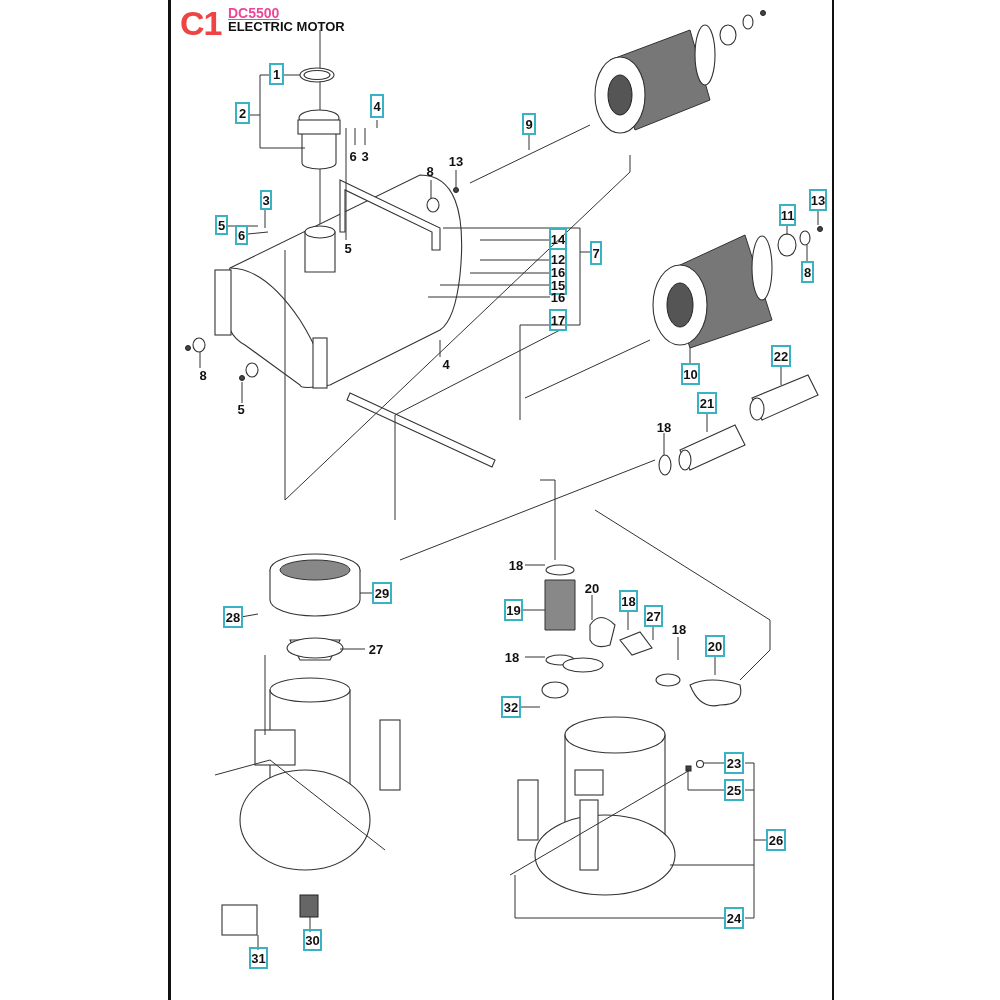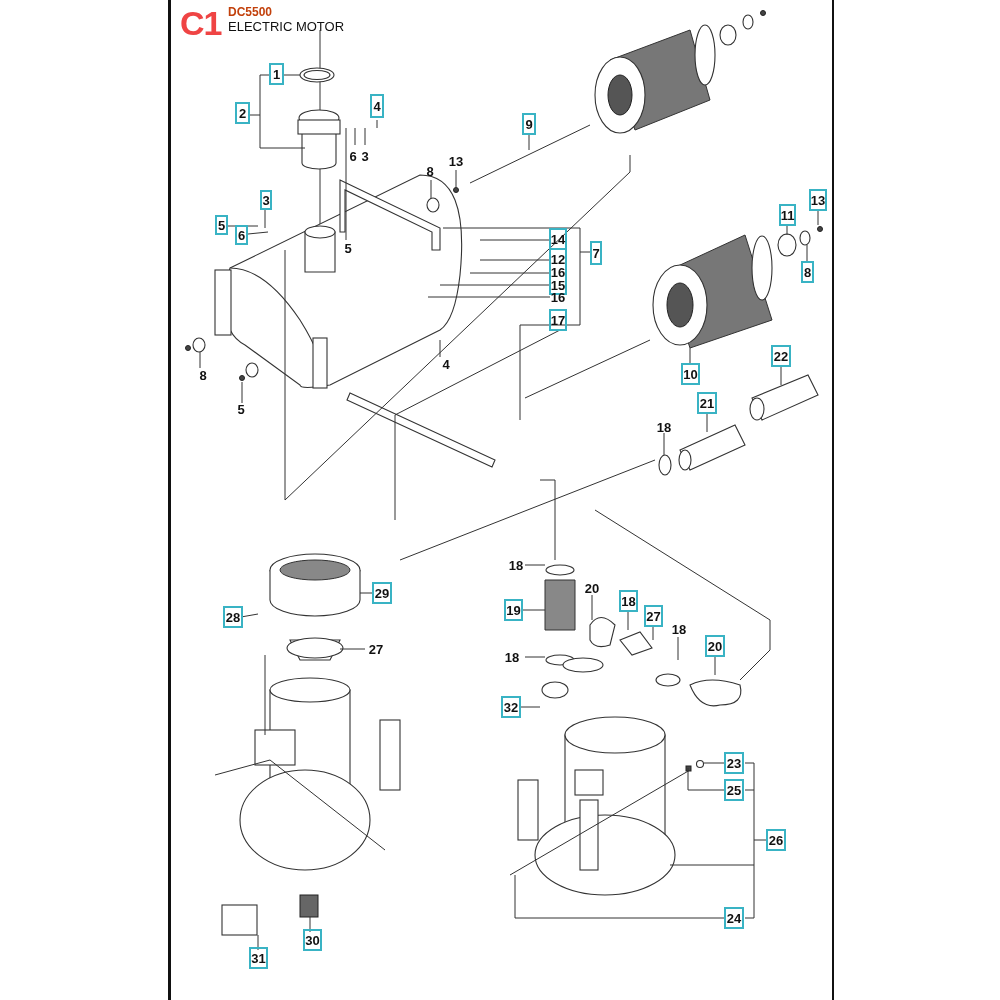--- a/index.html
+++ b/index.html
@@ -1,21 +1,21 @@
 <!DOCTYPE html>
 <html><head>
 <meta charset="utf-8">
 <style>
   html, body { margin: 0; padding: 0; background: #ffffff; }
   body { width: 1000px; height: 1000px; position: relative; overflow: hidden; font-family: "Liberation Sans", sans-serif; }
   .frame-line { position: absolute; left: 168px; top: 0; width: 3px; height: 1000px; background: #111; }
   .frame-right { position: absolute; left: 832px; top: 0; width: 2px; height: 1000px; background: #111; }
   .title-code { position: absolute; left: 180px; top: 4px; font-size: 34px; font-weight: bold; color: #ef4444; letter-spacing: -1px; }
-  .title-model { position: absolute; left: 228px; top: 5px; font-size: 12px; font-weight: bold; color: #c2410c; }
-  .title-name { position: absolute; left: 228px; top: 19px; font-size: 13px; font-weight: normal; color: #111; }
+  .title-model { position: absolute; left: 228px; top: 5px; font-size: 14px; font-weight: bold; color: #ec4899; text-decoration: underline; }
+  .title-name { position: absolute; left: 228px; top: 19px; font-size: 13px; font-weight: bold; color: #111; }
   svg#diagram { position: absolute; left: 0; top: 0; }
   .lbl { font-family: "Liberation Sans", sans-serif; font-weight: bold; font-size: 13px; fill: #111; }
   .box { fill: none; stroke: #39b3c4; stroke-width: 2; }
   .ln { stroke: #333; stroke-width: 1; fill: none; }
   .part { stroke: #333; stroke-width: 1.1; fill: #fff; }
   .dark { fill: #444; stroke: #222; }
 </style>
 </head>
 <body>
 

